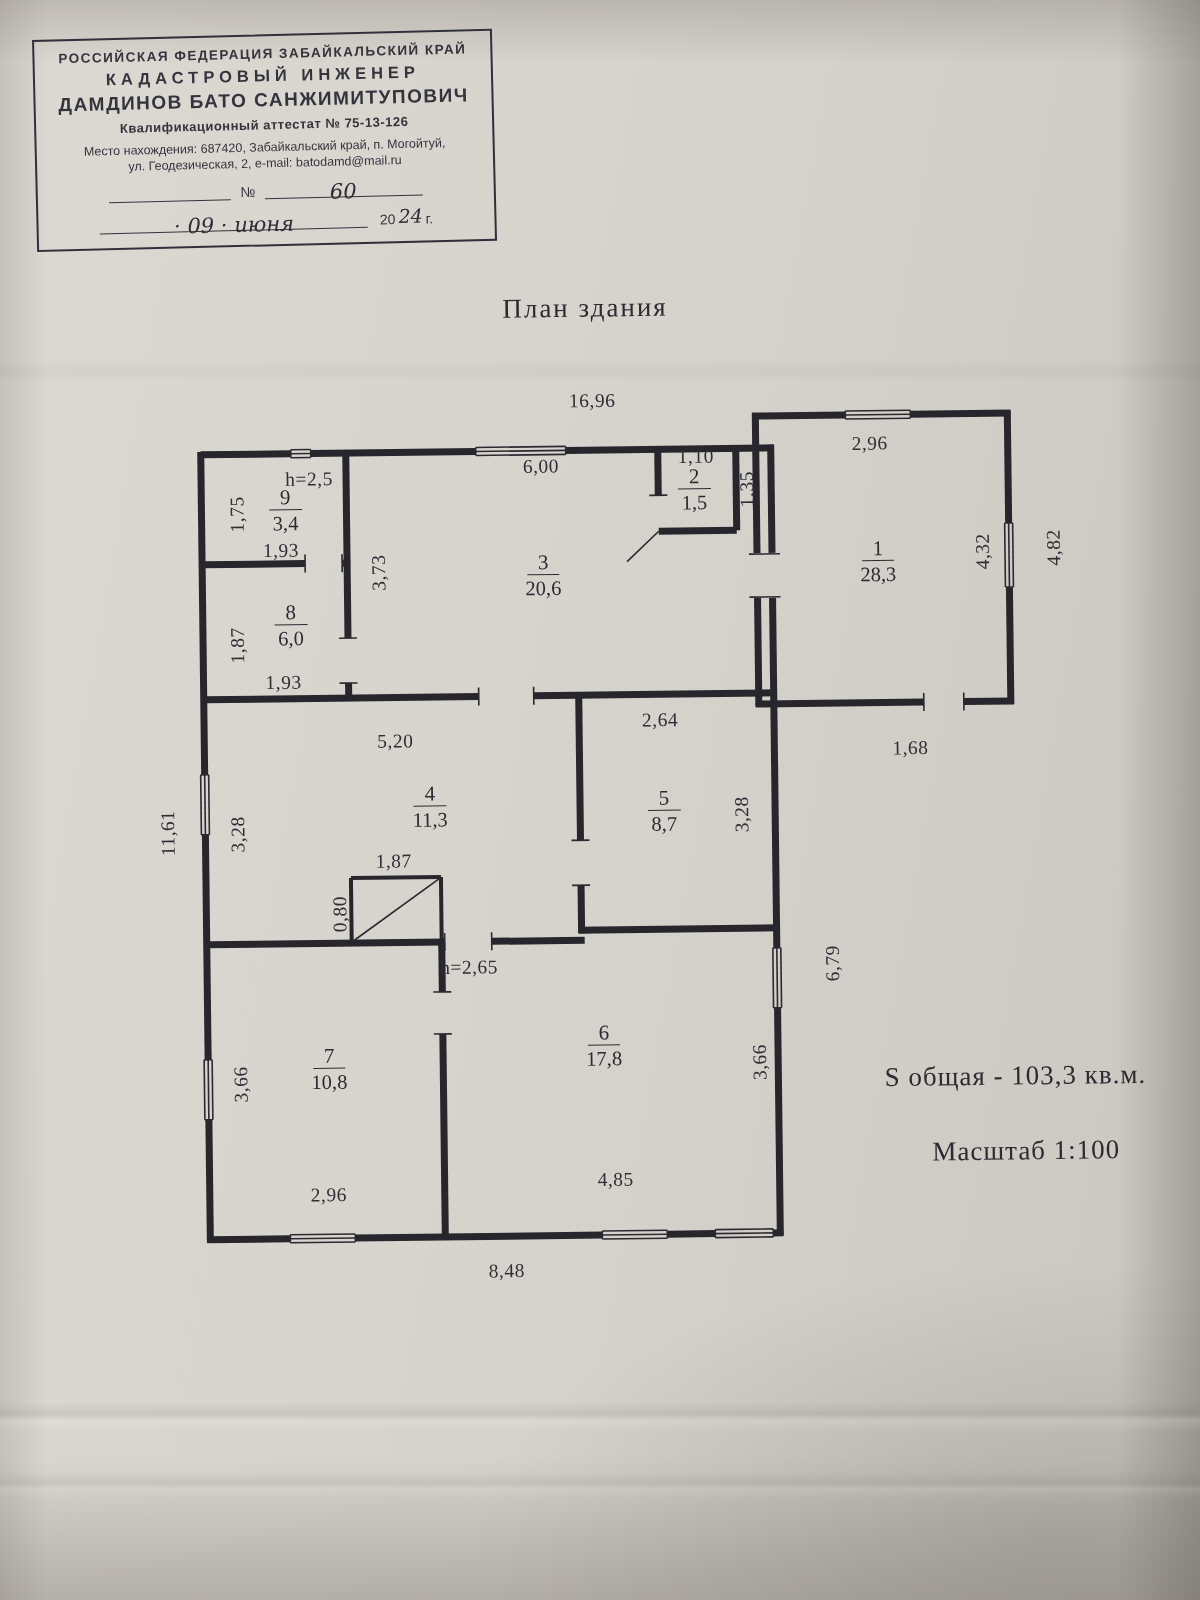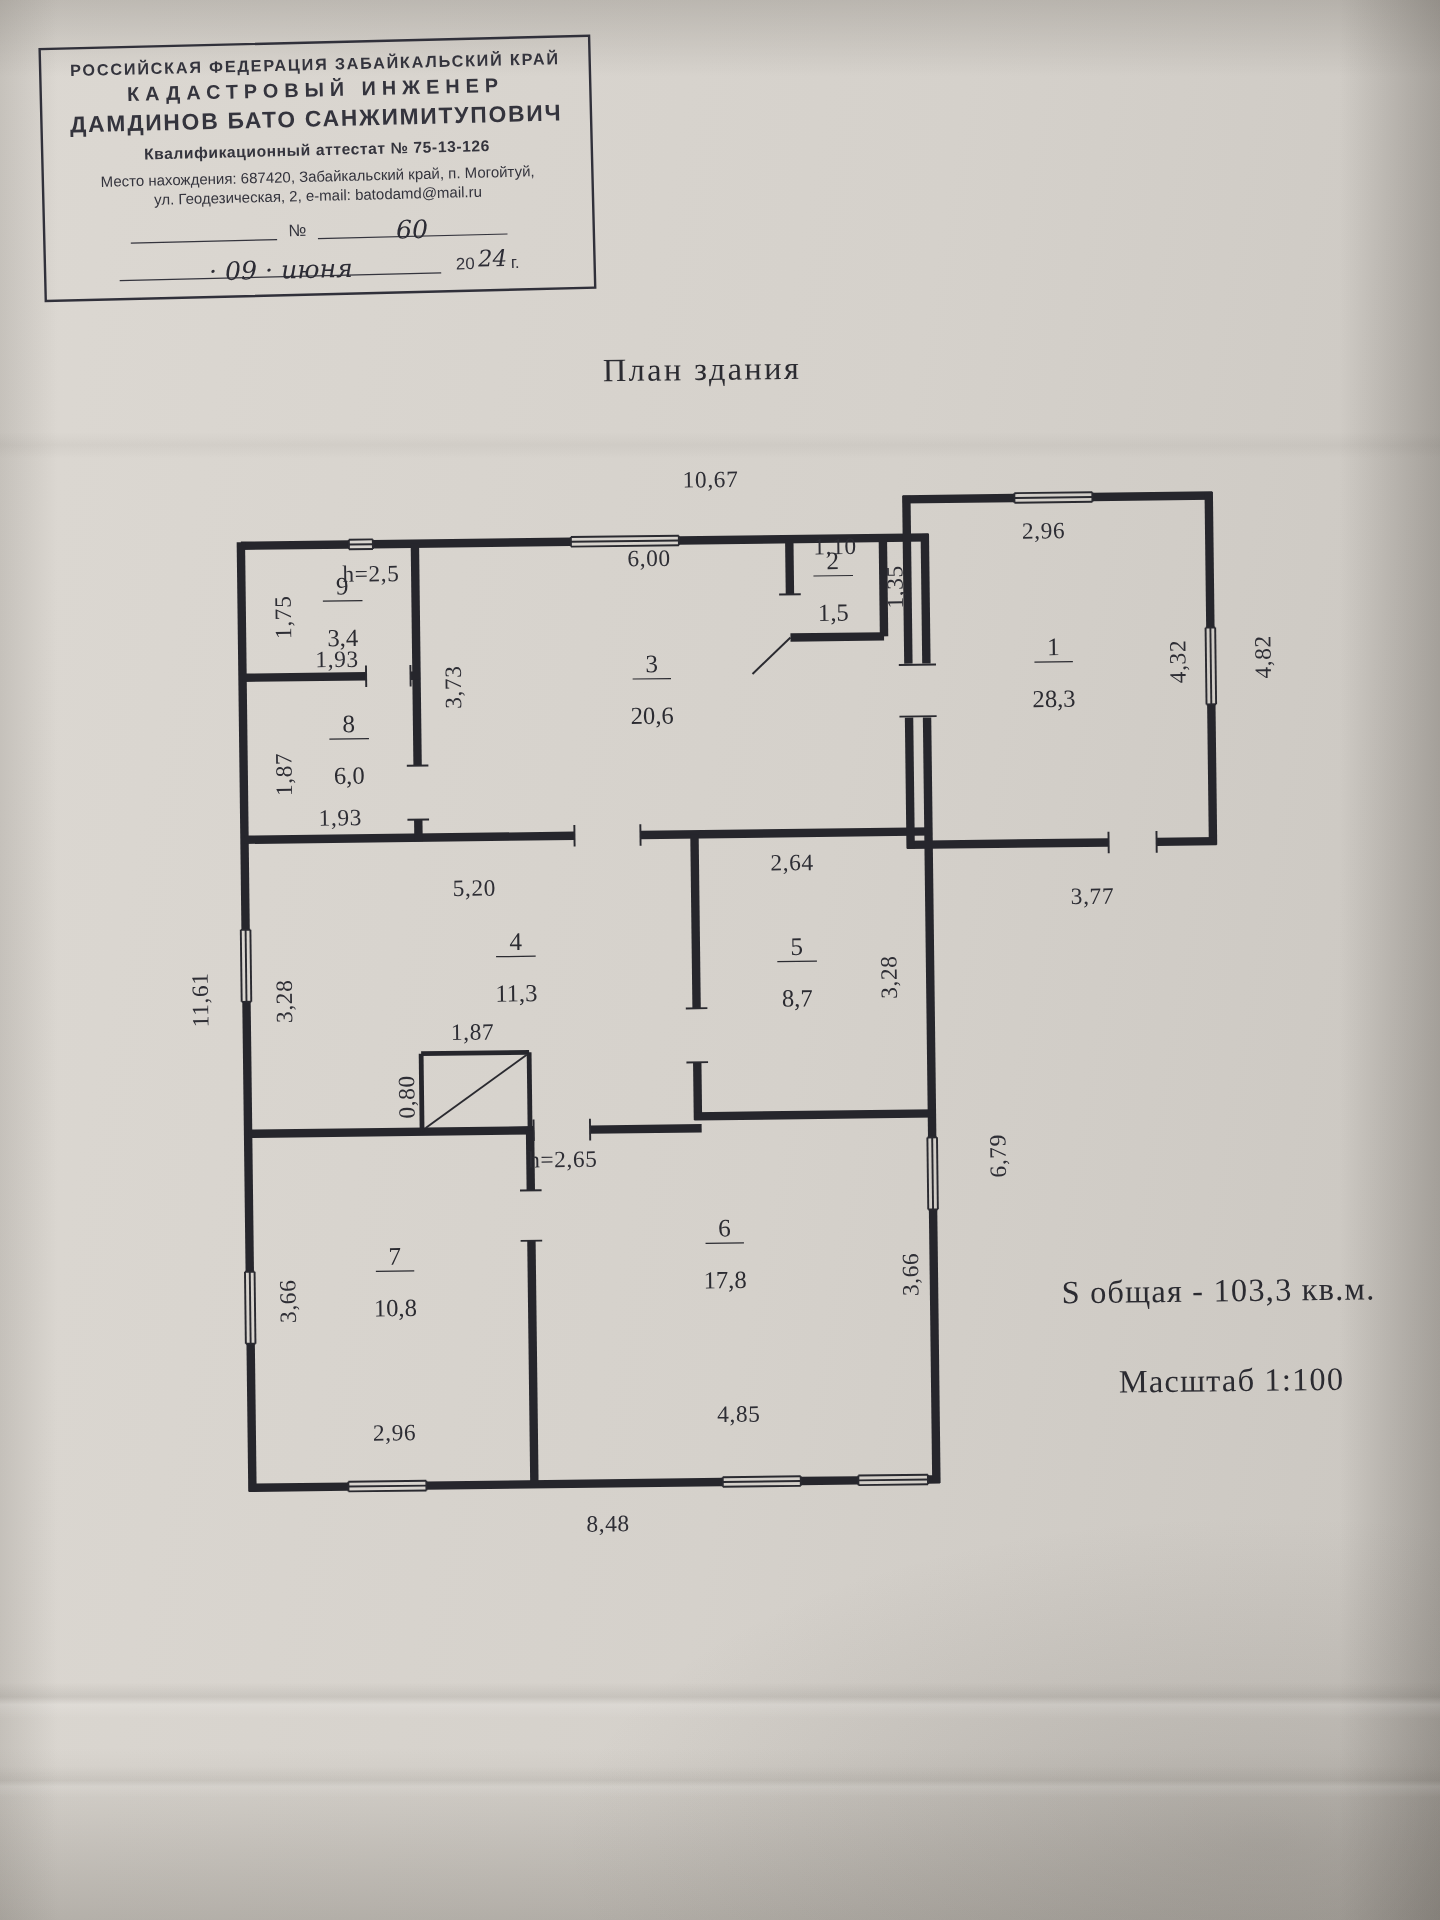--- a/index.html
+++ b/index.html
@@ -30,21 +30,21 @@
   .hand{font-family:"DejaVu Serif",serif;font-style:italic;color:#2c2c35;}
 
   
   .plan-wrap{position:absolute;left:0;top:0;width:1200px;height:1600px;transform:rotate(-.7deg);transform-origin:600px 800px;}
   svg.plan{position:absolute;left:0;top:0;}
   .title{position:absolute;left:591px;top:308px;transform:translate(-50%,-50%);font-size:27px;letter-spacing:2px;white-space:nowrap;}
   .dim{position:absolute;transform:translate(-50%,-50%);font-size:19.5px;letter-spacing:.5px;white-space:nowrap;color:#2e2e35;}
   .dim.v{transform:translate(-50%,-50%) rotate(-90deg);}
   .room{position:absolute;transform:translate(-50%,-50%);display:flex;flex-direction:column;align-items:center;color:#2b2b31;}
   .room-num{font-size:21px;line-height:1.05;border-bottom:1.7px solid #2b2b31;padding:0 11px 1px;}
-  .room-area{font-size:20.5px;padding-top:20px;}
+  .room-area{font-size:20.5px;padding-top:2px;}
   .bigtext{position:absolute;transform:translate(-50%,-50%);font-size:27px;white-space:nowrap;letter-spacing:1px;}
 </style>
 </head>
 <body>
 
 <div class="page">
 
   <div class="stamp">
     <div class="s1">РОССИЙСКАЯ ФЕДЕРАЦИЯ  ЗАБАЙКАЛЬСКИЙ КРАЙ</div>
     <div class="s2">КАДАСТРОВЫЙ ИНЖЕНЕР</div>
@@ -237,36 +237,36 @@
       </div>
     <div class="room" style="left:293px;top:622px">
         <span class="room-num">8</span>
         <span class="room-area">6,0</span>
       </div>
     <div class="room" style="left:289px;top:507px">
         <span class="room-num">9</span>
         <span class="room-area">3,4</span>
       </div>
 
-    <span class="dim" style="left:597px;top:401px">10,67</span>
+    <span class="dim" style="left:597px;top:401px">16,96</span>
     <span class="dim" style="left:545px;top:466px">6,00</span>
     <span class="dim" style="left:700px;top:458px">1,10</span>
     <span class="dim v" style="left:751px;top:491px">1,35</span>
     <span class="dim" style="left:874px;top:447px">2,96</span>
     <span class="dim v" style="left:986px;top:556px">4,32</span>
     <span class="dim v" style="left:1057px;top:553px">4,82</span>
     <span class="dim" style="left:313px;top:476px">h=2,5</span>
     <span class="dim v" style="left:241px;top:510px">1,75</span>
     <span class="dim" style="left:284px;top:547px">1,93</span>
     <span class="dim v" style="left:382px;top:570px">3,73</span>
     <span class="dim v" style="left:240px;top:641px">1,87</span>
     <span class="dim" style="left:285px;top:679px">1,93</span>
     <span class="dim" style="left:396px;top:739px">5,20</span>
     <span class="dim" style="left:661px;top:721px">2,64</span>
-    <span class="dim" style="left:911px;top:752px">3,77</span>
+    <span class="dim" style="left:911px;top:752px">1,68</span>
     <span class="dim v" style="left:168px;top:828px">11,61</span>
     <span class="dim v" style="left:238px;top:830px">3,28</span>
     <span class="dim v" style="left:742px;top:816px">3,28</span>
     <span class="dim" style="left:393px;top:859px">1,87</span>
     <span class="dim v" style="left:339px;top:911px">0,80</span>
     <span class="dim" style="left:467px;top:966px">h=2,65</span>
     <span class="dim v" style="left:238px;top:1080px">3,66</span>
     <span class="dim v" style="left:757px;top:1064px">3,66</span>
     <span class="dim v" style="left:831px;top:966px">6,79</span>
     <span class="dim" style="left:324px;top:1192px">2,96</span>

